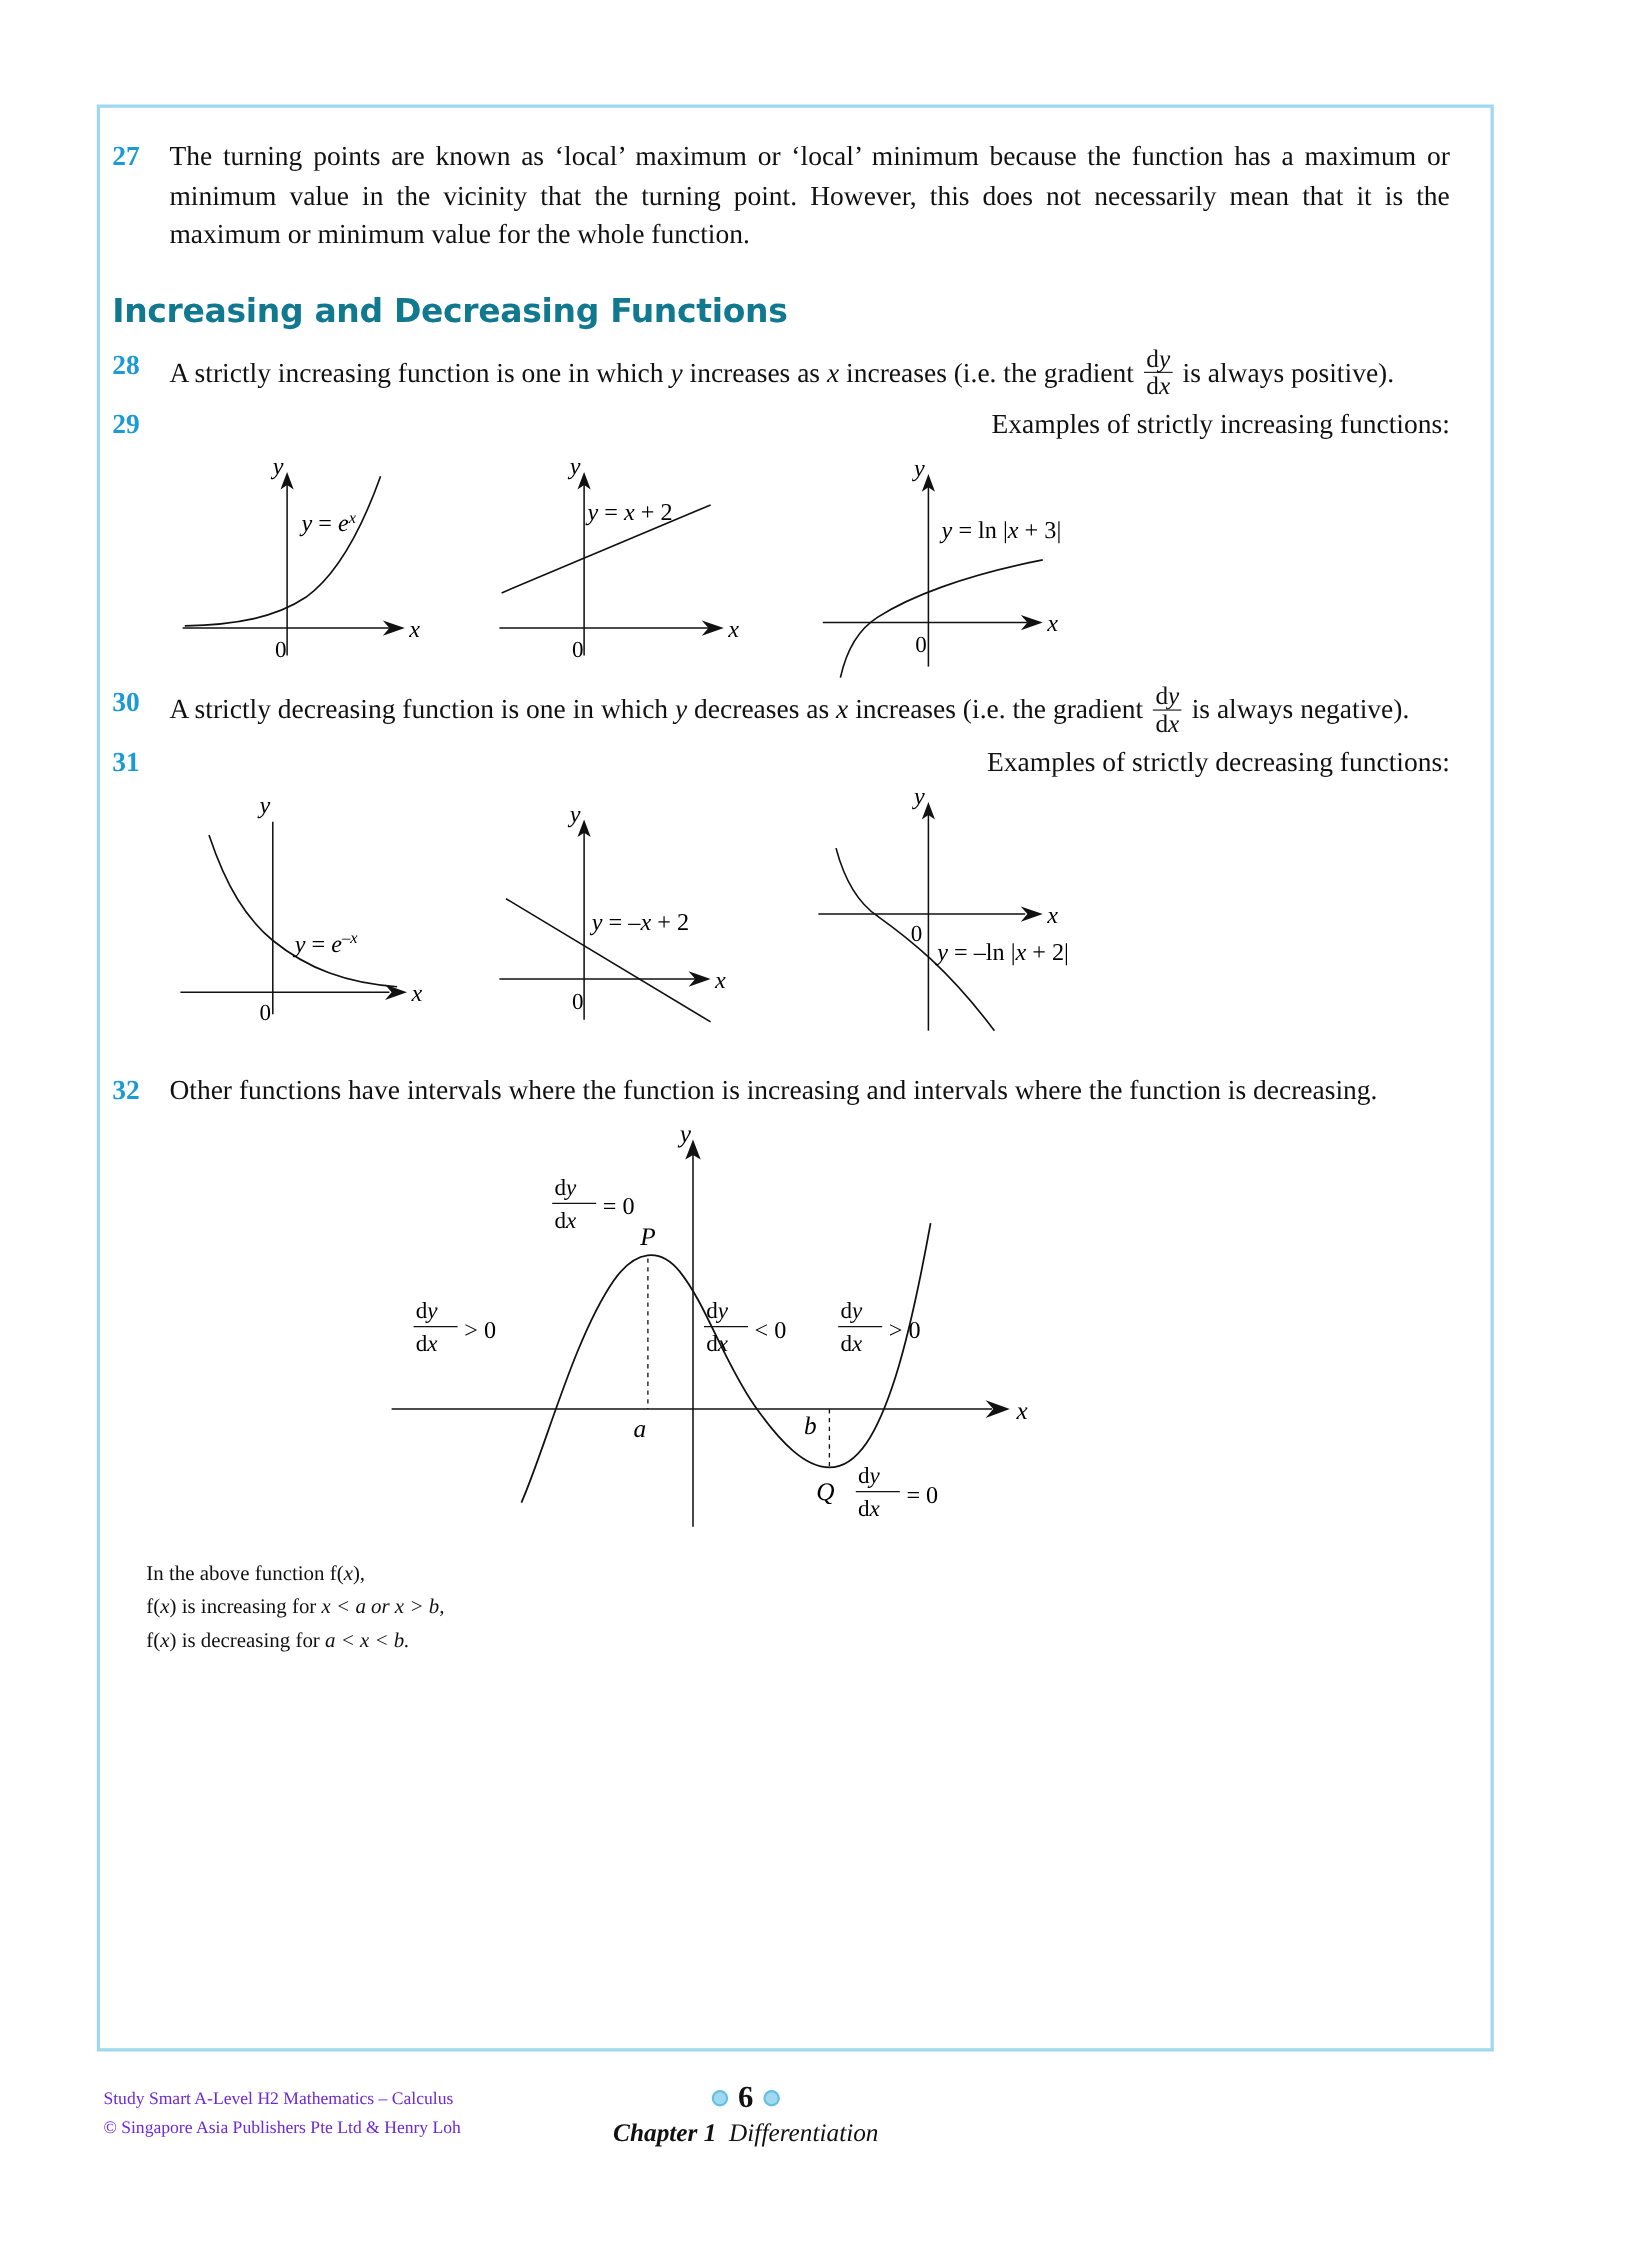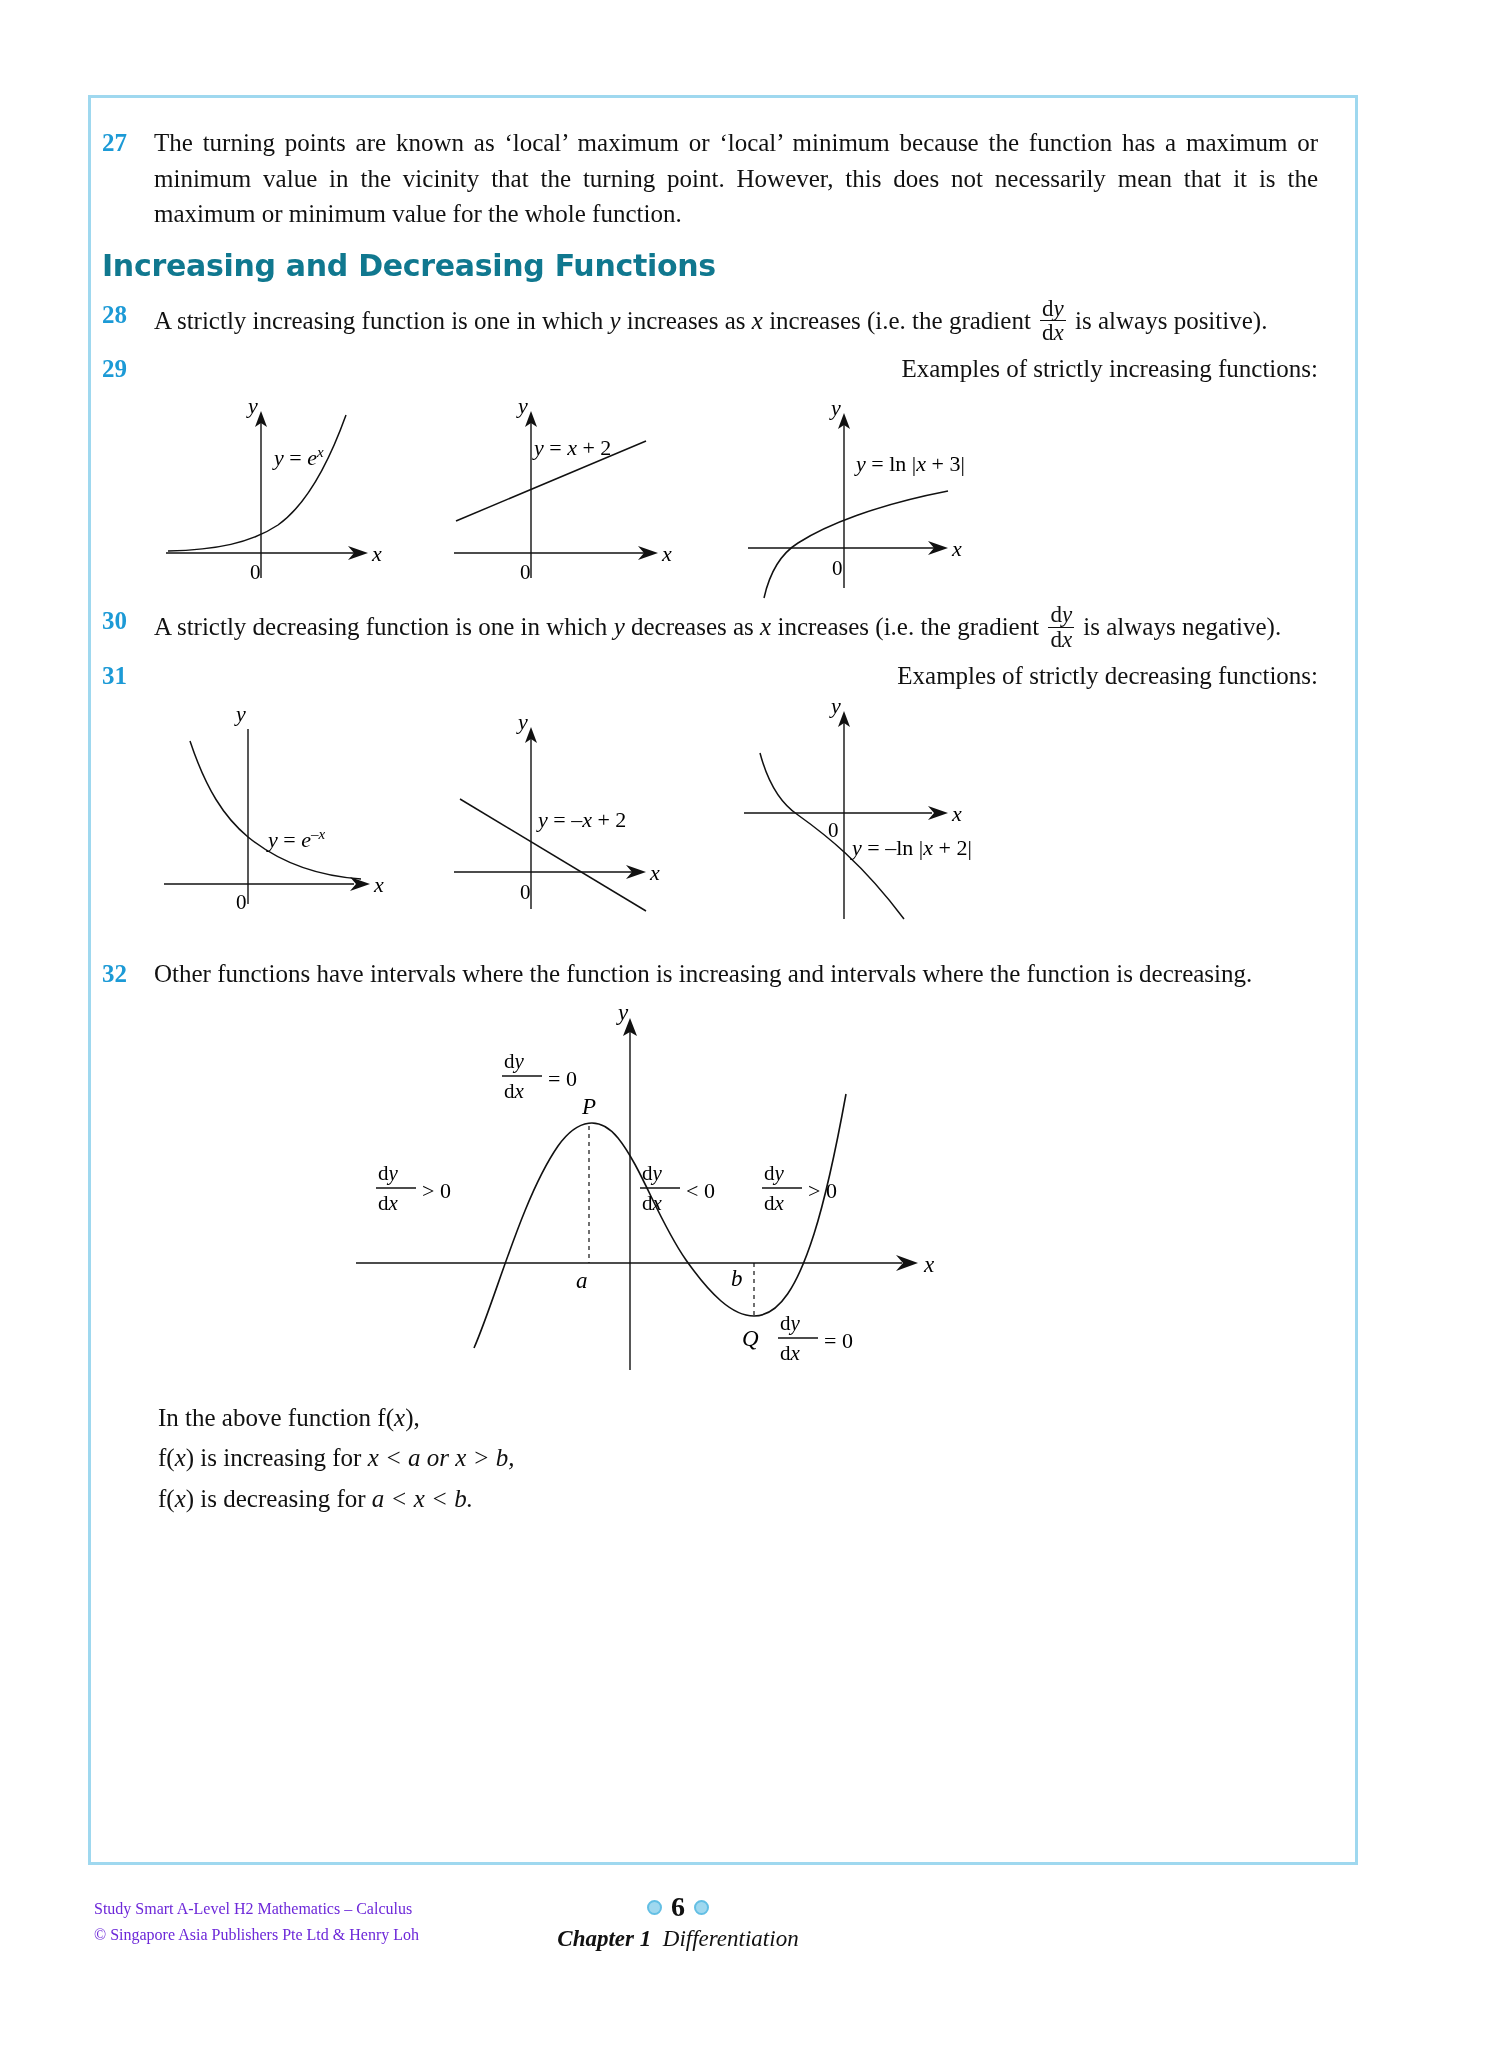--- a/index.html
+++ b/index.html
@@ -63,21 +63,21 @@
   }
   .para-body.nojust { text-align: right; }
 
   
   .section-heading {
     color: #10788f;
     font-family: "DejaVu Sans", sans-serif;
     font-weight: bold;
     font-size: 30px;
     letter-spacing: -0.3px;
-    margin: 16px 0 14px 6px;
+    margin: 34px 0 14px 6px;
   }
 
   
   .it { font-style: italic; }
   .frac {
     display: inline-block;
     vertical-align: -0.52em;
     text-align: center;
     font-size: 0.92em;
     line-height: 1.04;
@@ -102,22 +102,22 @@
   
   #cubic-figure {
     position: relative;
     width: 100%;
     height: 400px;
     margin-top: 4px;
   }
 
   
   .closing {
-    margin-left: 62px;
-    font-size: 25px;
+    margin-left: 37px;
+    font-size: 19px;
     line-height: 1.62;
   }
 
   
   #footer {
     position: absolute;
     left: 88px;
     top: 1890px;
     width: 1300px;
     height: 120px;

